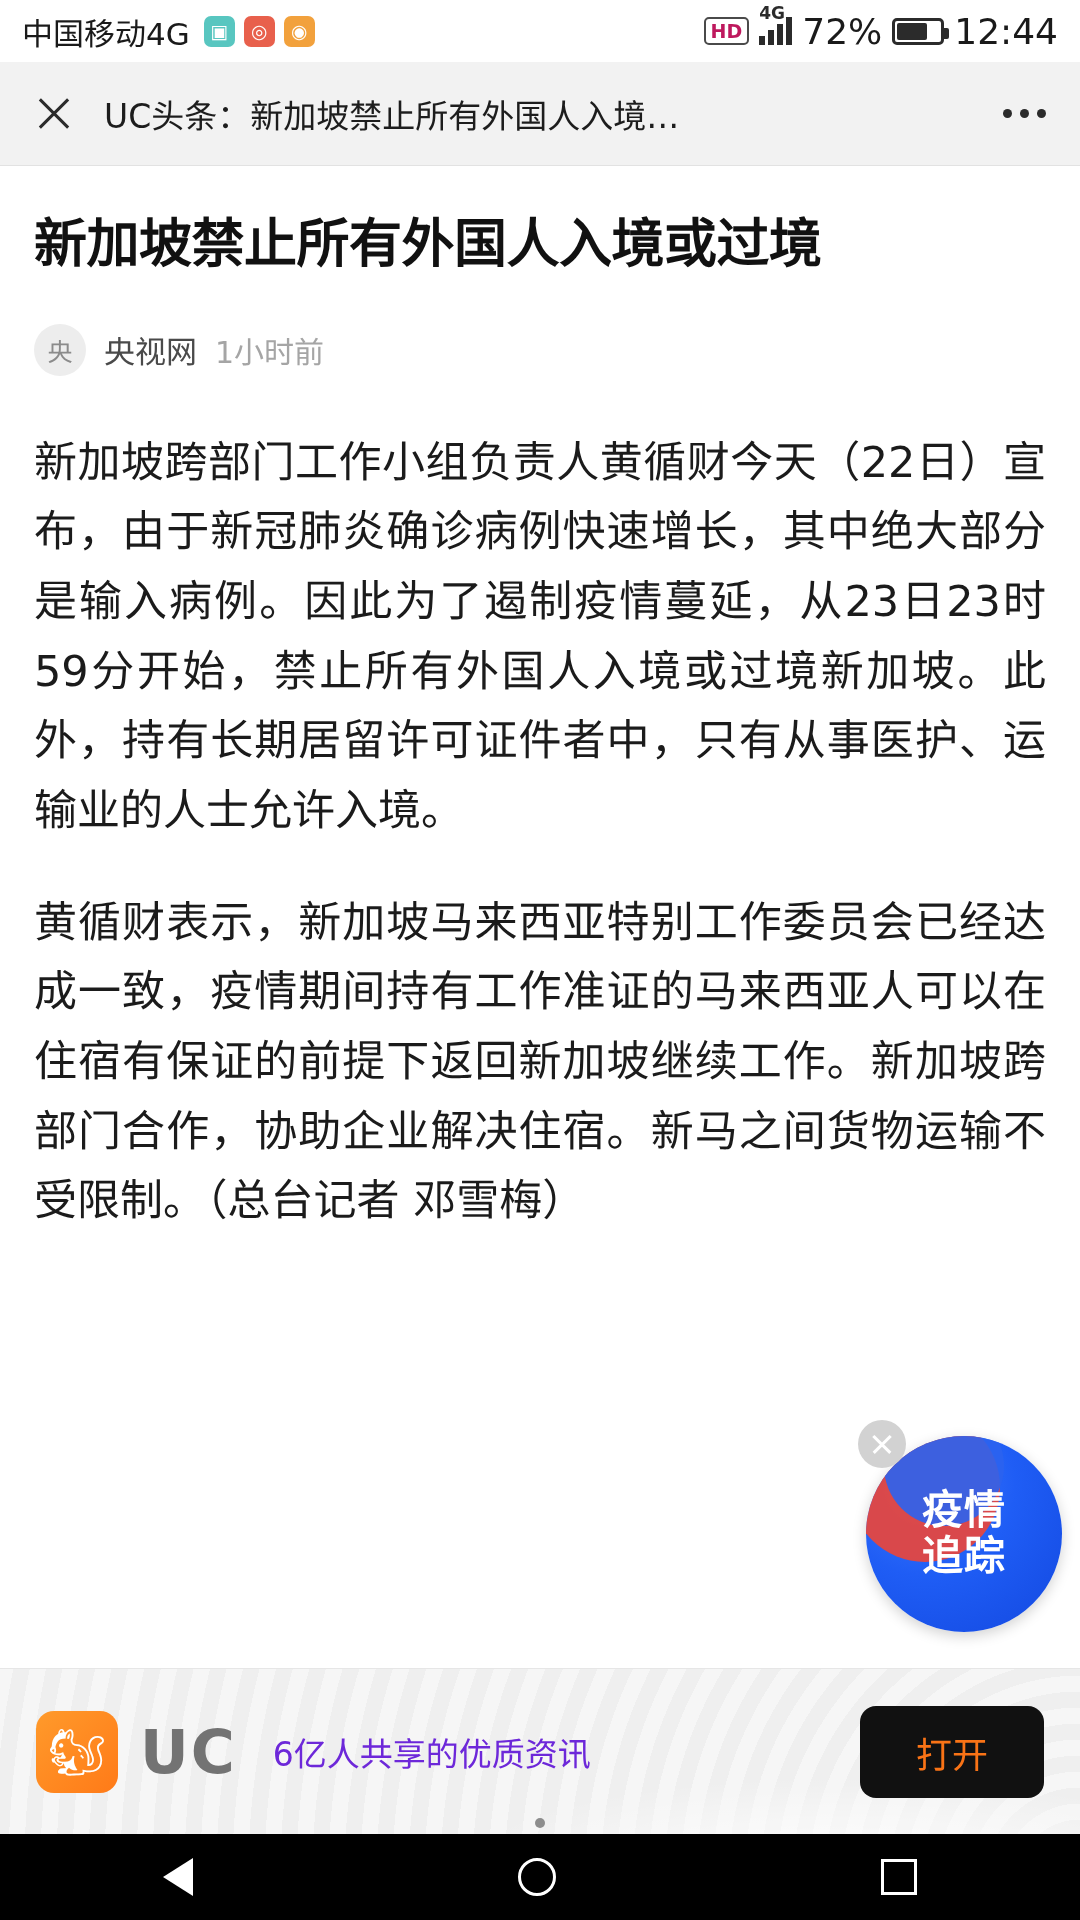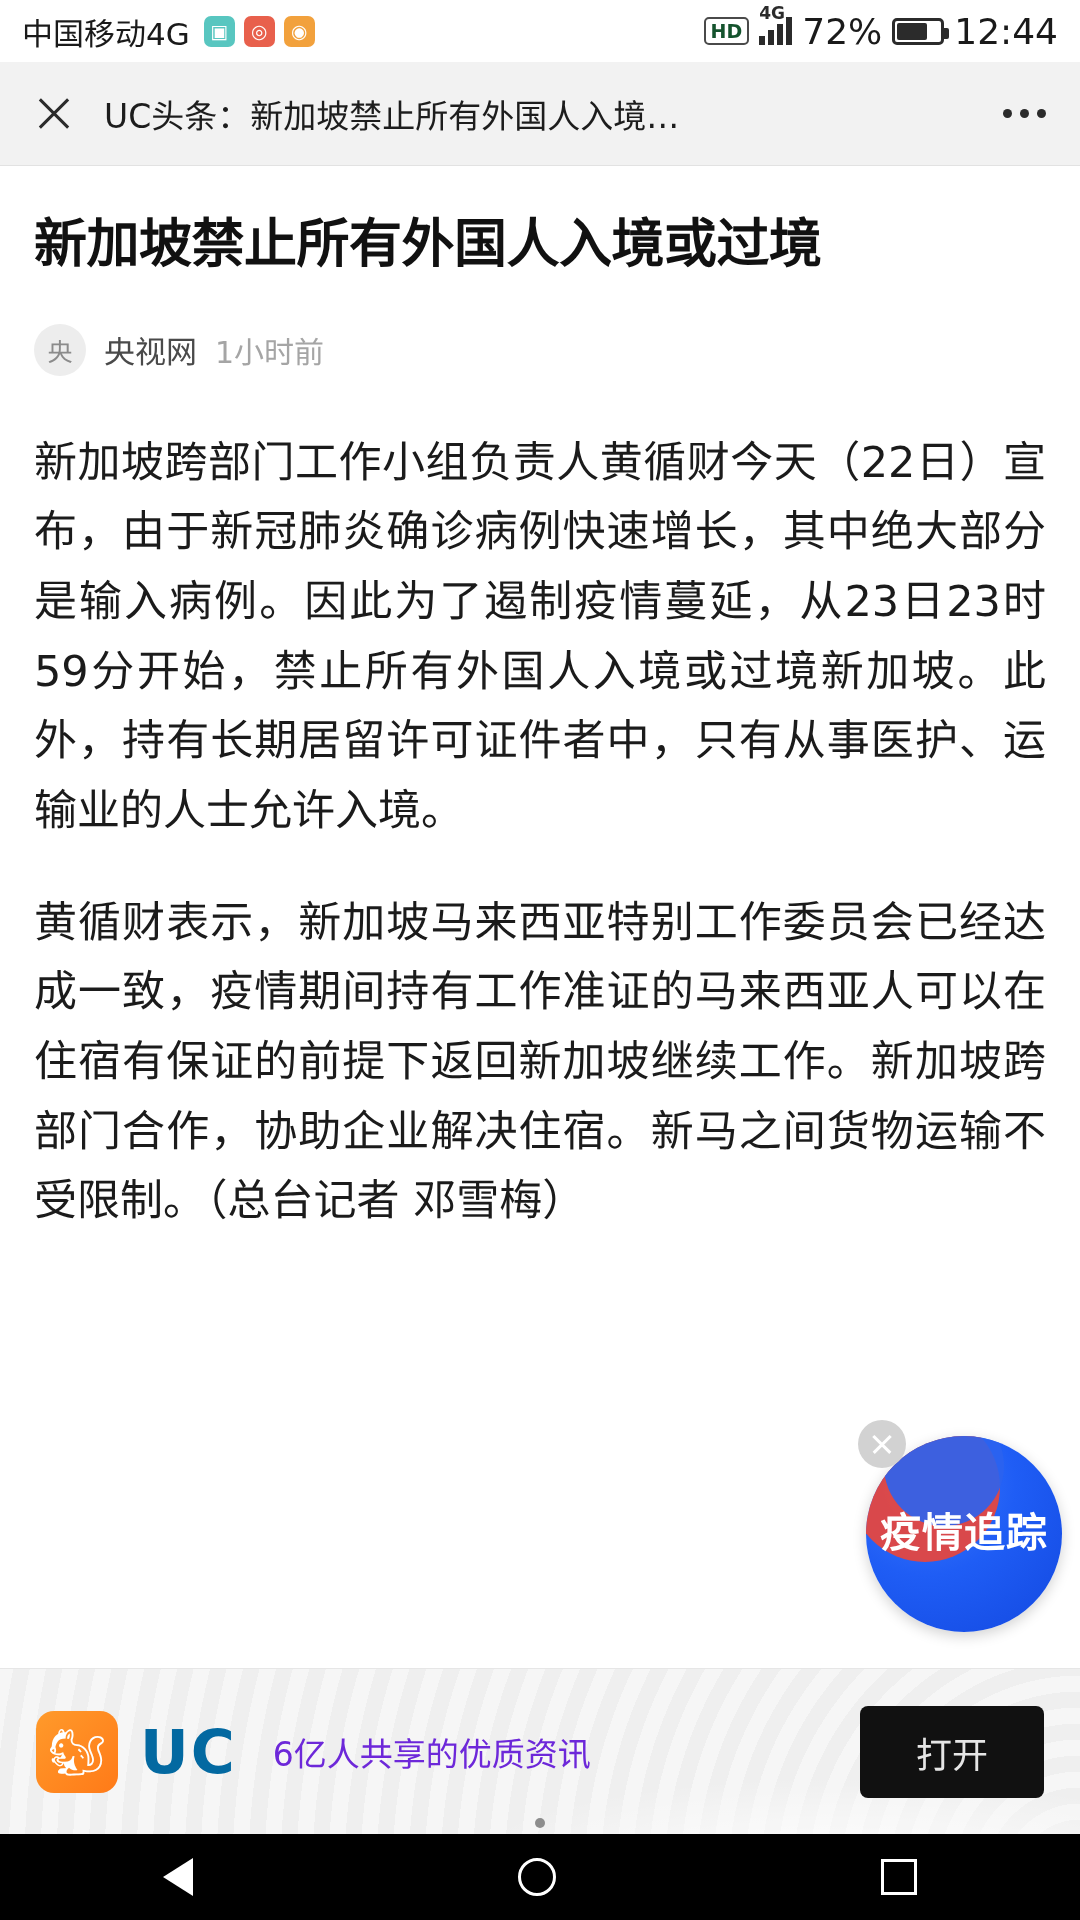--- a/index.html
+++ b/index.html
@@ -28,21 +28,21 @@
     display: flex; align-items: center; justify-content: center;
     font-size: 19px; color: #fff;
   }
   .sb-sq.green { background: #58c6c0; }
   .sb-sq.red { background: #e8604c; }
   .sb-sq.orange { background: #f2a13c; }
   .sb-spacer { flex: 1; }
   .sb-right { display: flex; align-items: center; gap: 10px; }
   .hd-badge {
     border: 2px solid #4a4a4a; border-radius: 5px;
-    font-size: 19px; padding: 1px 5px; color: #14532d; font-weight: bold;
+    font-size: 19px; padding: 1px 5px; color: #be185d; font-weight: bold;
   }
   .net4g { position: relative; display: flex; align-items: flex-start; gap: 3px; }
   .net4g .lbl { font-size: 17px; position: absolute; top: -14px; left: 0; color: #2b2b2b; font-weight: bold; }
   .bars { display: flex; align-items: flex-end; gap: 3px; height: 28px; }
   .bars i { display: block; width: 6px; background: #2b2b2b; }
   .bars i:nth-child(1) { height: 9px; }
   .bars i:nth-child(2) { height: 15px; }
   .bars i:nth-child(3) { height: 21px; }
   .bars i:nth-child(4) { height: 28px; }
   .battery-pct { font-size: 36px; }
@@ -125,21 +125,21 @@
     position: absolute;
     right: 18px;
     bottom: 288px;
     width: 196px; height: 196px;
   }
   .badge-circle {
     position: absolute; inset: 0;
     border-radius: 50%;
     background: radial-gradient(circle at 30% 25%, #3f7bfb 0%, #1f5df5 45%, #1348e0 100%);
     overflow: hidden;
-    display: flex; flex-direction: row;
+    display: flex; flex-direction: column;
     align-items: center; justify-content: center;
     box-shadow: 0 4px 14px rgba(0,0,0,0.18);
   }
   .badge-circle::before {
     content: "";
     position: absolute;
     left: -16px; top: -24px;
     width: 150px; height: 150px;
     border-radius: 50%;
     background: #e8453c;
@@ -197,29 +197,29 @@
       repeating-radial-gradient(circle at 100% 130%, #f6f6f6 0 16px, #efefef 16px 32px);
     opacity: 0.9;
   }
   .app-left { display: flex; align-items: center; gap: 22px; position: relative; z-index: 2; }
   .uc-icon {
     width: 82px; height: 82px; border-radius: 18px;
     background: linear-gradient(135deg, #ff9a2b 0%, #ff7a18 100%);
     display: flex; align-items: center; justify-content: center;
     color: #fff; font-size: 46px; flex: none;
   }
-  .uc-word { font-size: 60px; font-weight: bold; color: #0369a1; letter-spacing: 2px; }
+  .uc-word { font-size: 60px; font-weight: bold; color: #737373; letter-spacing: 2px; }
   .uc-slogan { font-size: 33px; color: #6d28d9; margin-left: 14px; }
   .open-btn {
     position: relative; z-index: 2;
     margin-left: auto;
     background: #111;
-    color: #e5e5e5;
+    color: #f97316;
     font-size: 36px;
-    border-radius: 8px;
+    border-radius: 16px;
     padding: 20px 56px;
     border: none;
     font-family: inherit;
   }
   .home-dot {
     position: absolute;
     left: 50%; transform: translateX(-50%);
     bottom: 92px;
     width: 10px; height: 10px; border-radius: 50%;
     background: #8d8d8d;

